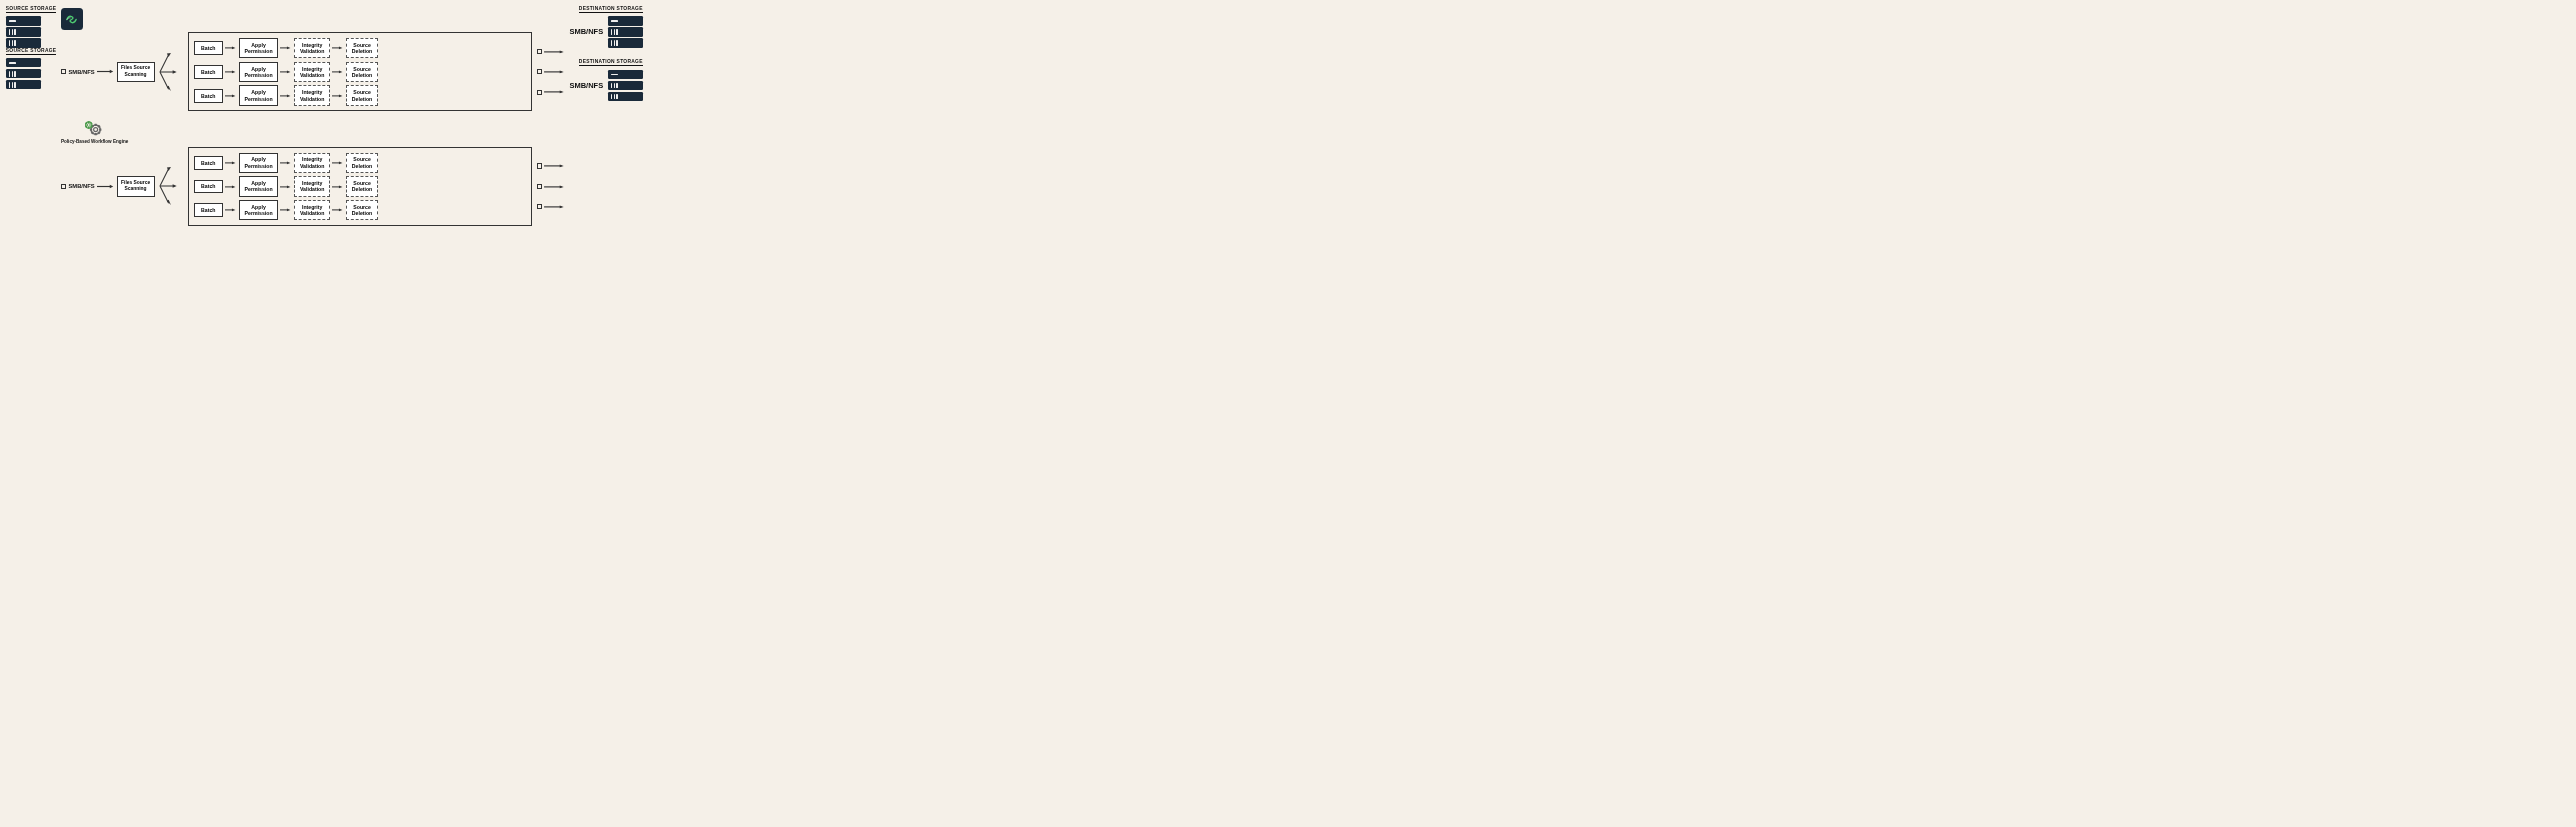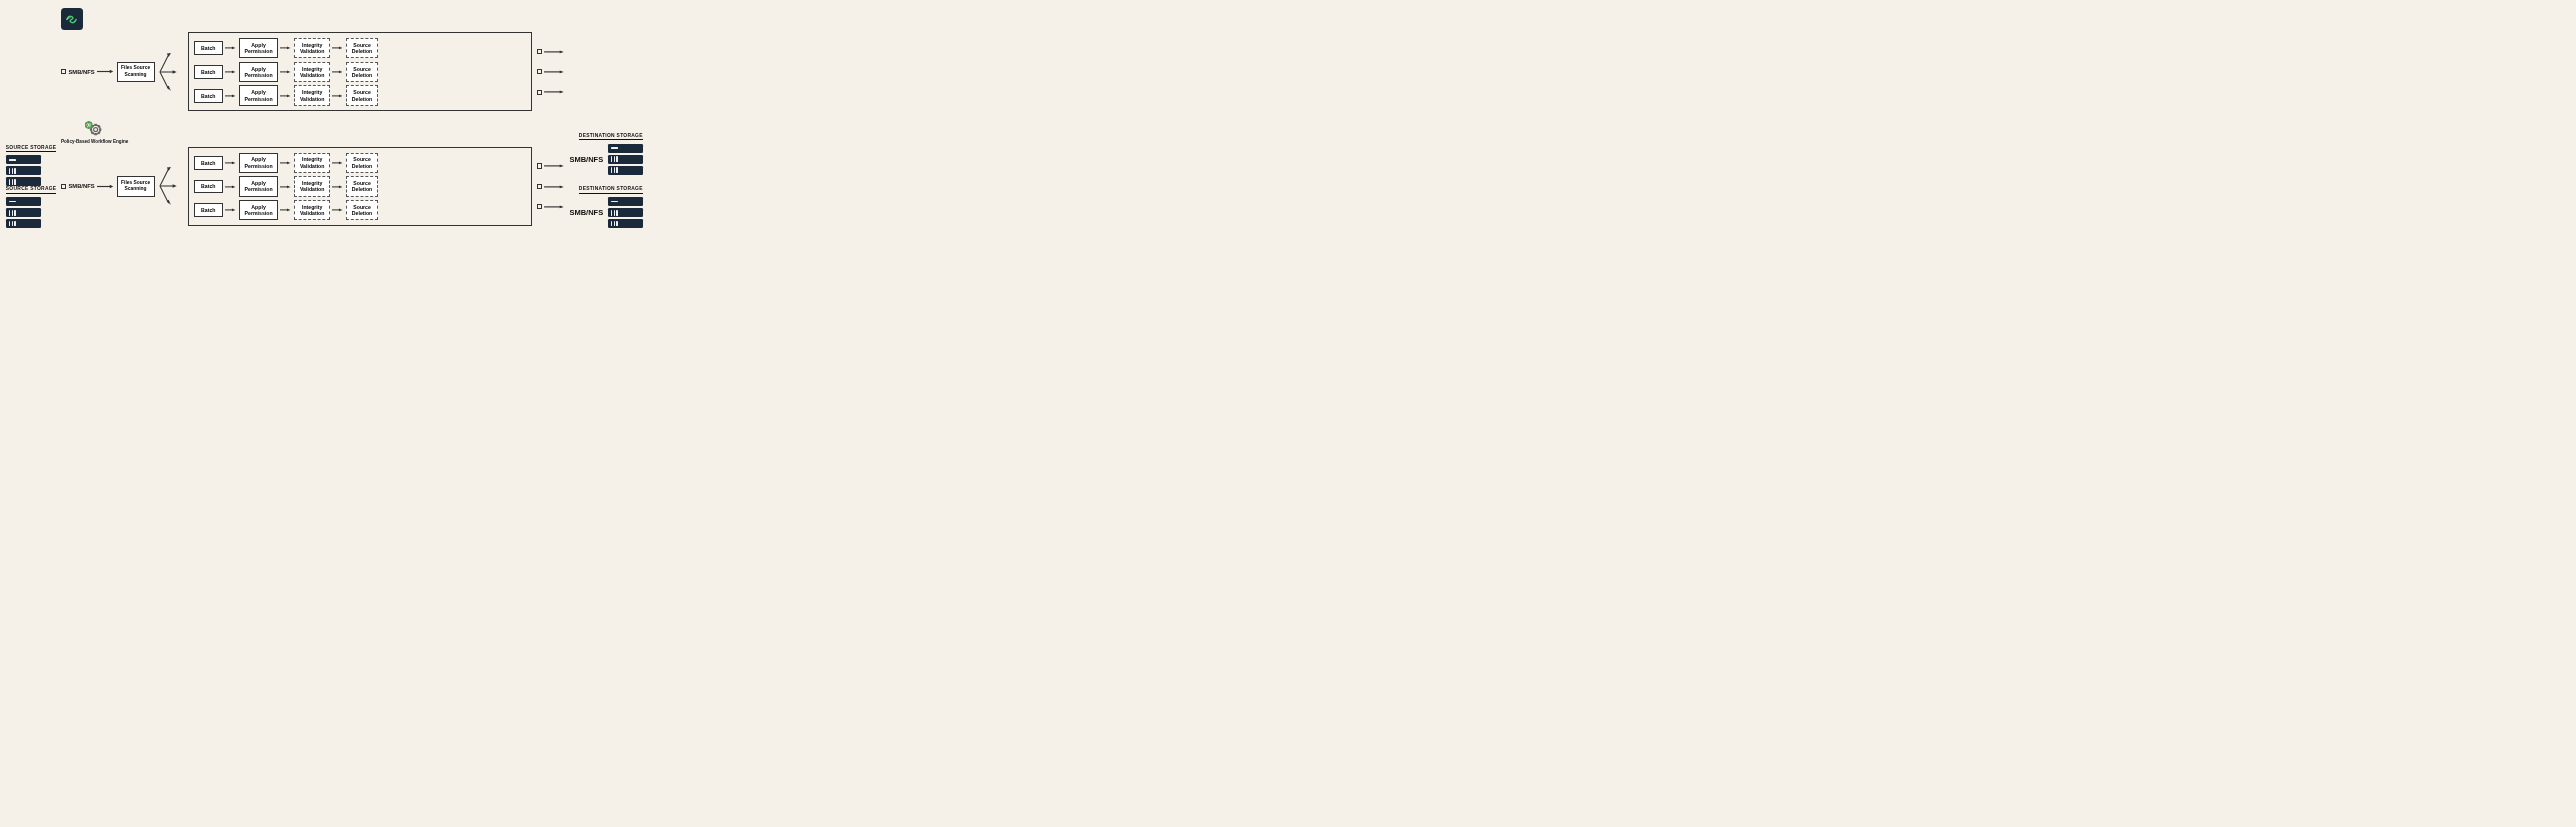--- a/index.html
+++ b/index.html
@@ -9,21 +9,21 @@
       width: 645px;
       min-height: 207px;
       padding: 5.8px;
       overflow: hidden;
     }
 
   </style>
 </head>
 <body>
 
-<div style="display:flex; align-items:flex-end; width:637px; min-height:197px; gap:0;">
+<div style="display:flex; align-items:flex-start; width:637px; min-height:197px; gap:0;">
 
   <div style="display:flex; flex-direction:column; justify-content:space-around; min-width:49px; padding-right:2.3px;">
 
     <div style="display:flex;flex-direction:column;align-items:flex-start;gap:1.7px;">
       <div style="font-size:4.9px;font-weight:bold;letter-spacing:0.3px;color:#111;border-bottom:1.2px solid #111;padding-bottom:1.2px;margin-bottom:1.7px;">SOURCE STORAGE</div>
 
       <div style="width:35px;height:9.3px;background:#1a2a3a;border-radius:1.2px;display:flex;align-items:center;padding:1.2px 2.9px;gap:2.3px;">
         <div style="width:7.5px;height:1.7px;background:#eee;border-radius:0.6px;"></div>
       </div>
       <div style="width:35px;height:9.3px;background:#1a2a3a;border-radius:1.2px;display:flex;align-items:center;padding:1.2px 2.9px;gap:2.3px;">

